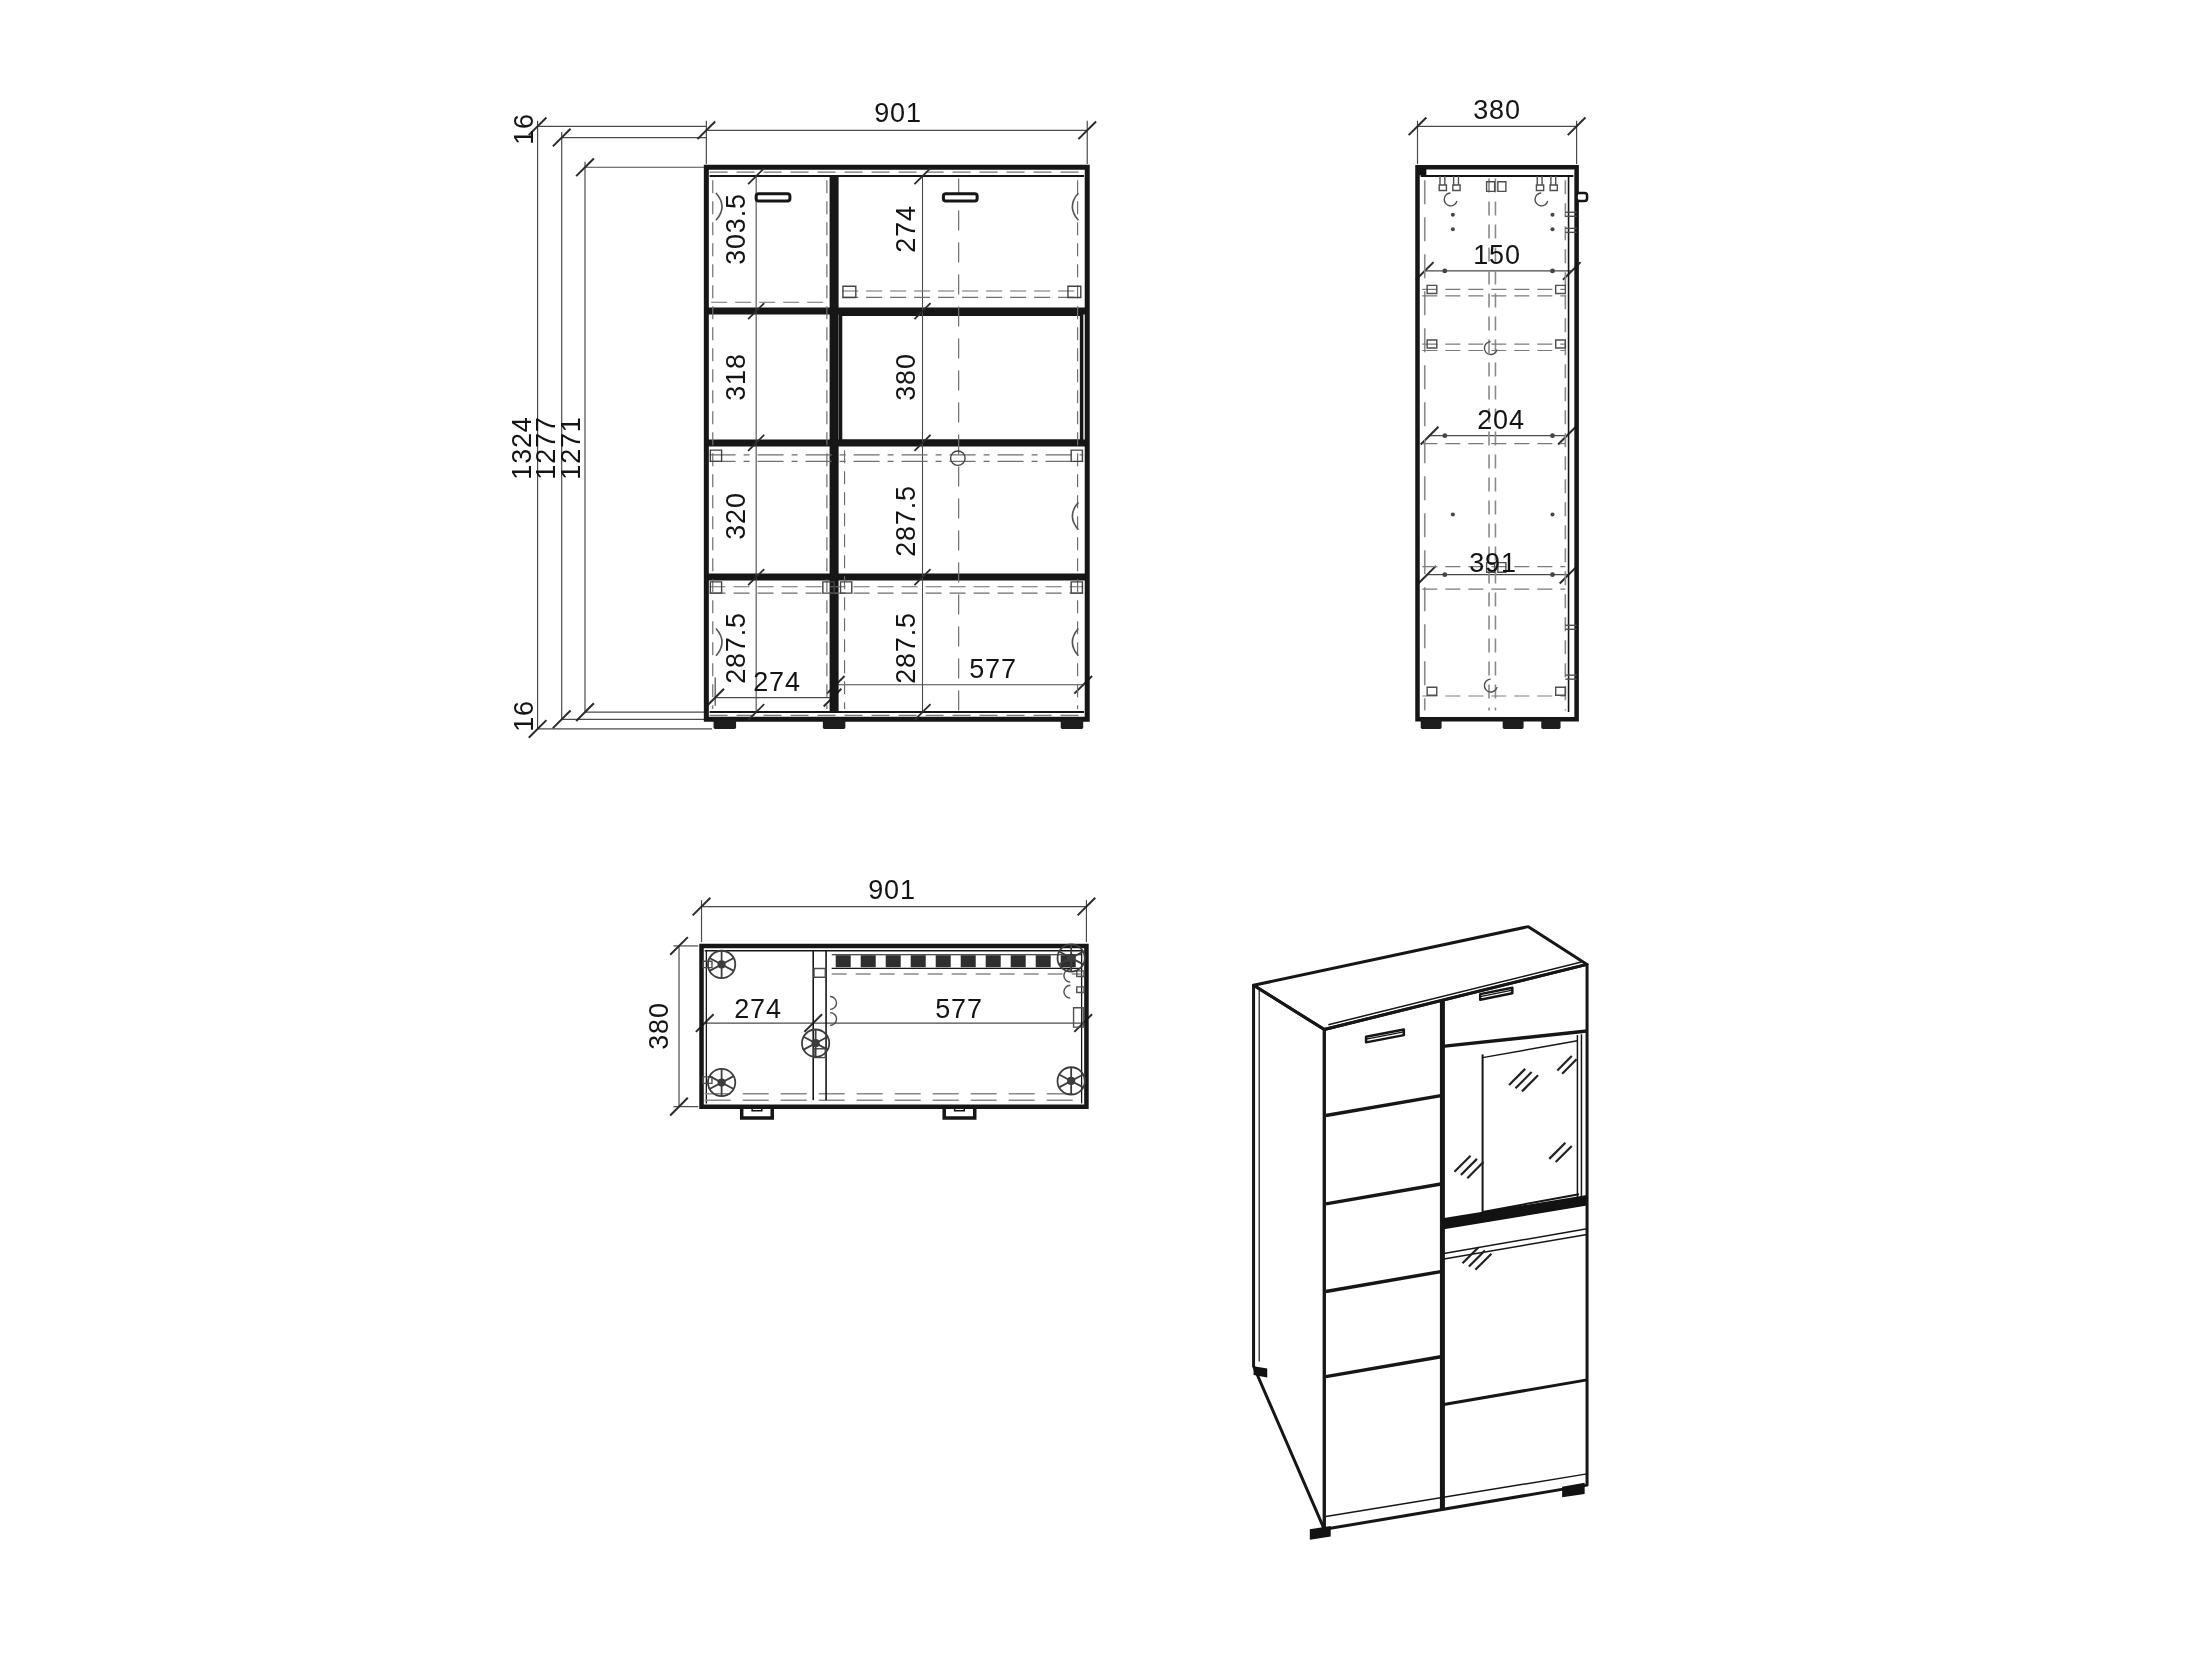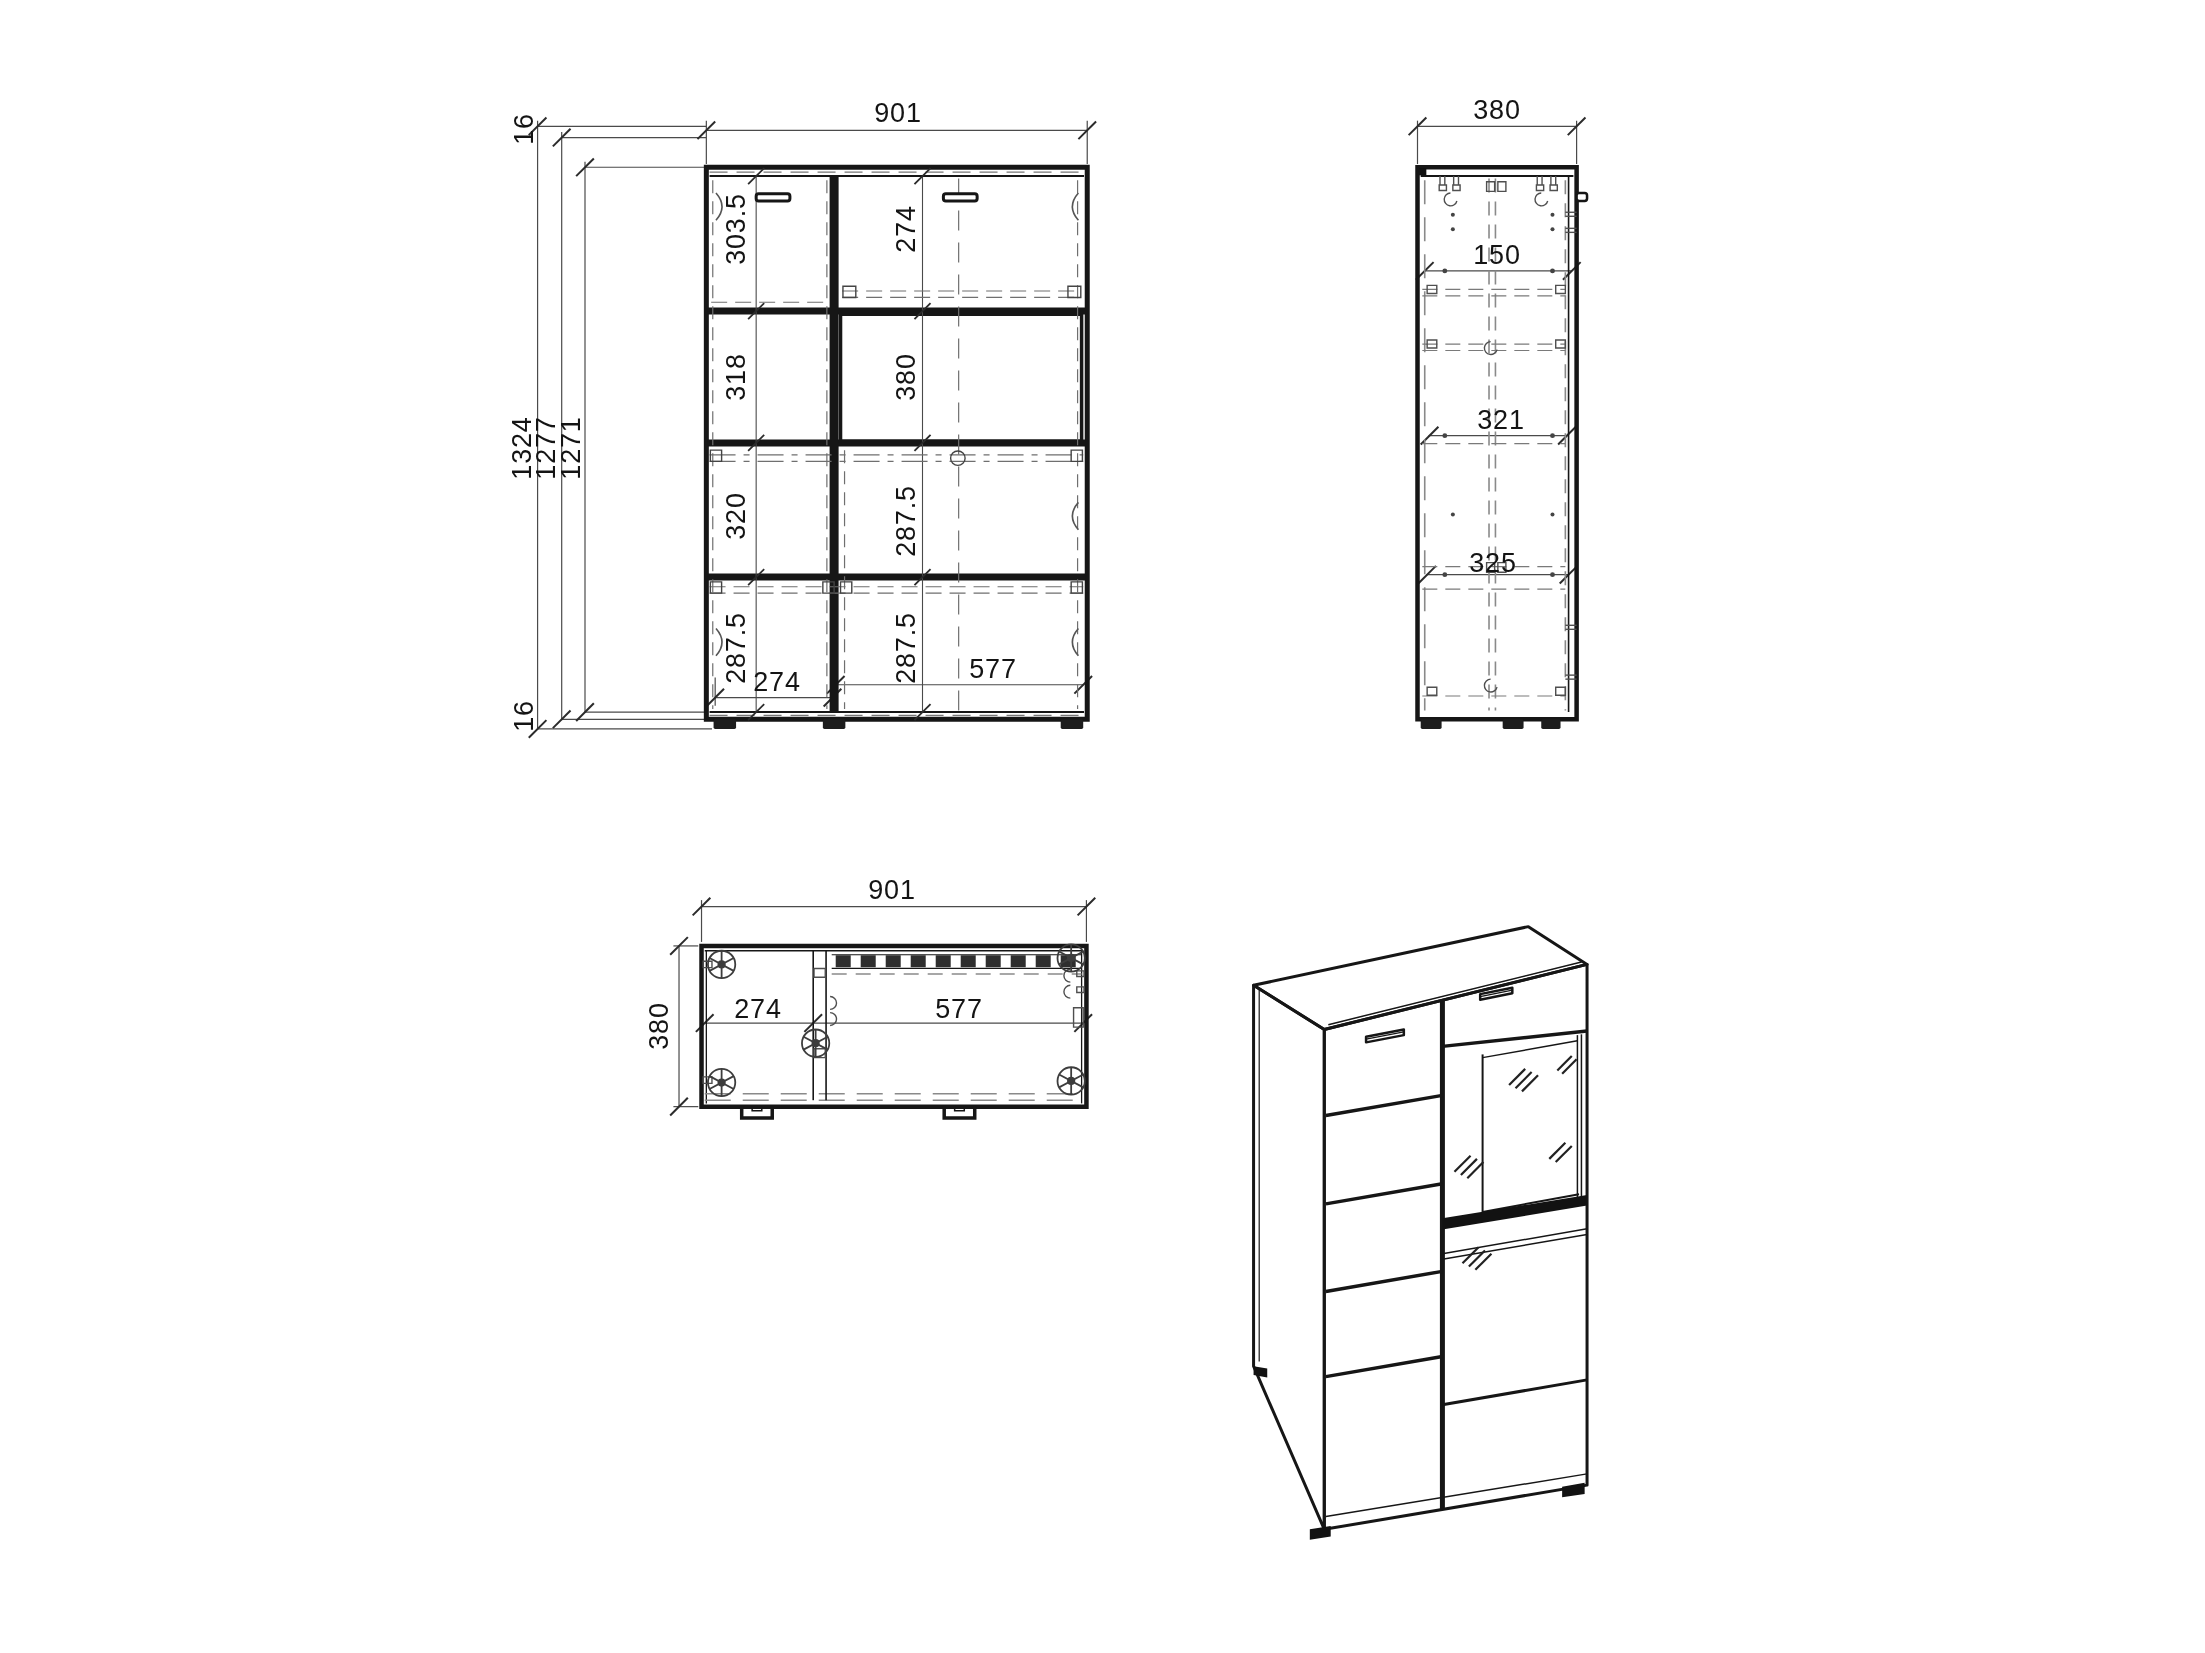--- a/index.html
+++ b/index.html
@@ -382,20 +382,20 @@
 <span class="lbl rot" style="left:736px;top:648px">287.5</span>
 <span class="lbl rot" style="left:906px;top:229px">274</span>
 <span class="lbl rot" style="left:906px;top:377px">380</span>
 <span class="lbl rot" style="left:906px;top:521px">287.5</span>
 <span class="lbl rot" style="left:906px;top:648px">287.5</span>
 <span class="lbl" style="left:777px;top:682px">274</span>
 <span class="lbl" style="left:993px;top:669px">577</span>
 
 <span class="lbl" style="left:1497px;top:110px">380</span>
 <span class="lbl" style="left:1497px;top:255px">150</span>
-<span class="lbl" style="left:1501px;top:420px">321</span>
-<span class="lbl" style="left:1493px;top:563px">325</span>
+<span class="lbl" style="left:1501px;top:420px">204</span>
+<span class="lbl" style="left:1493px;top:563px">391</span>
 
 <span class="lbl" style="left:892px;top:890px">901</span>
 <span class="lbl rot" style="left:659px;top:1026px">380</span>
 <span class="lbl" style="left:758px;top:1009px">274</span>
 <span class="lbl" style="left:959px;top:1009px">577</span>
 
 
 </body></html>

